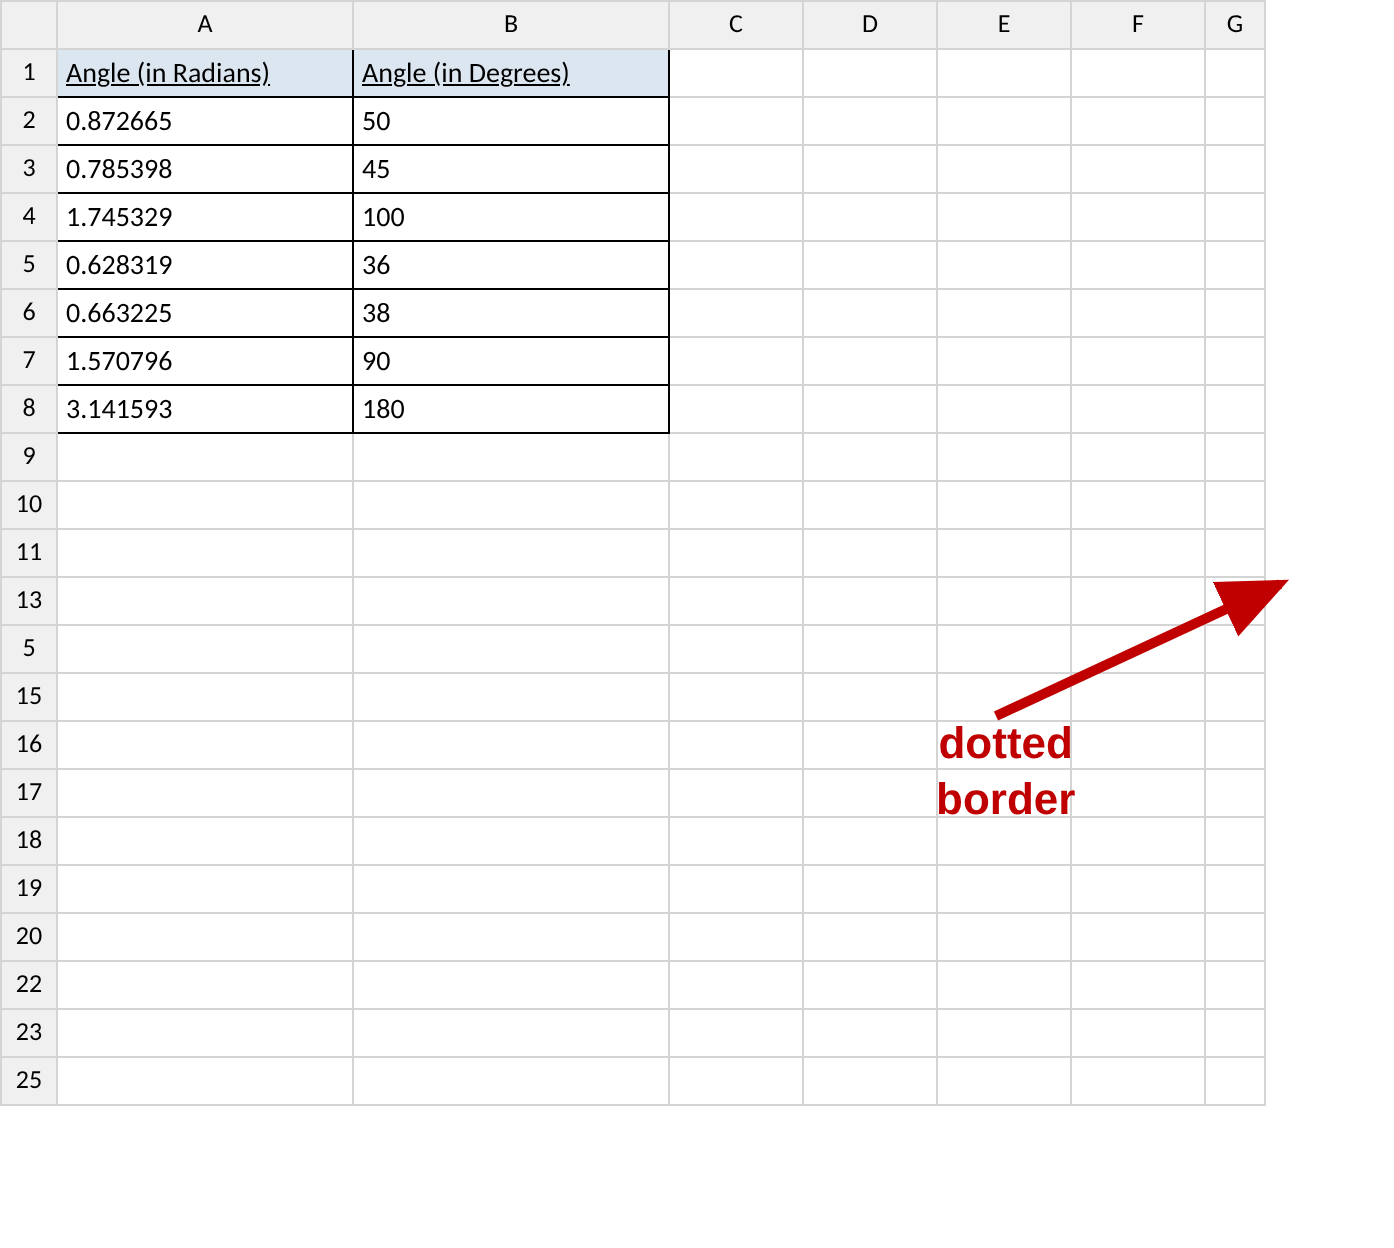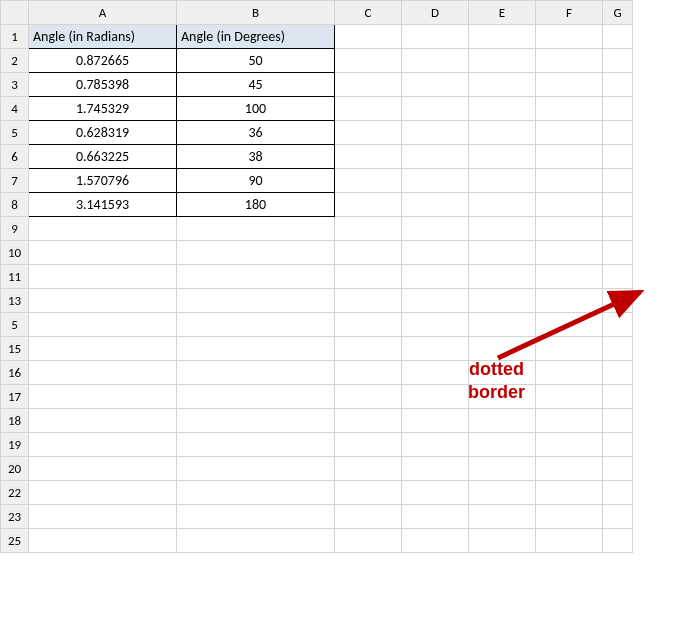--- a/index.html
+++ b/index.html
@@ -50,37 +50,38 @@
   }
   .colA { width: 148px; }
   .colB { width: 158px; }
   .colN { width: 67px; }
   .colG { width: 30px; }
   .data-header {
     background: #dce6f1 !important;
     font-weight: bold;
     text-align: left;
     border: 1px solid #000 !important;
+    text-decoration: underline;
   }
   .data-cell {
-    text-align: center;
+    text-align: left;
     border: 1px solid #000 !important;
   }
   .print-border-right {
     border-right: 1px dotted #888 !important;
   }
   .print-border-bottom {
     border-bottom: 1px dotted #888 !important;
   }
   .annotation {
     position: absolute;
     color: #c00000;
     font-weight: bold;
     font-family: Verdana, Arial, sans-serif;
-    font-size: 18px;
+    font-size: 22px;
     text-align: center;
     line-height: 1.25;
   }
   .arrow {
     position: absolute;
     pointer-events: none;
   }
 </style>
 </head>
 <body>

